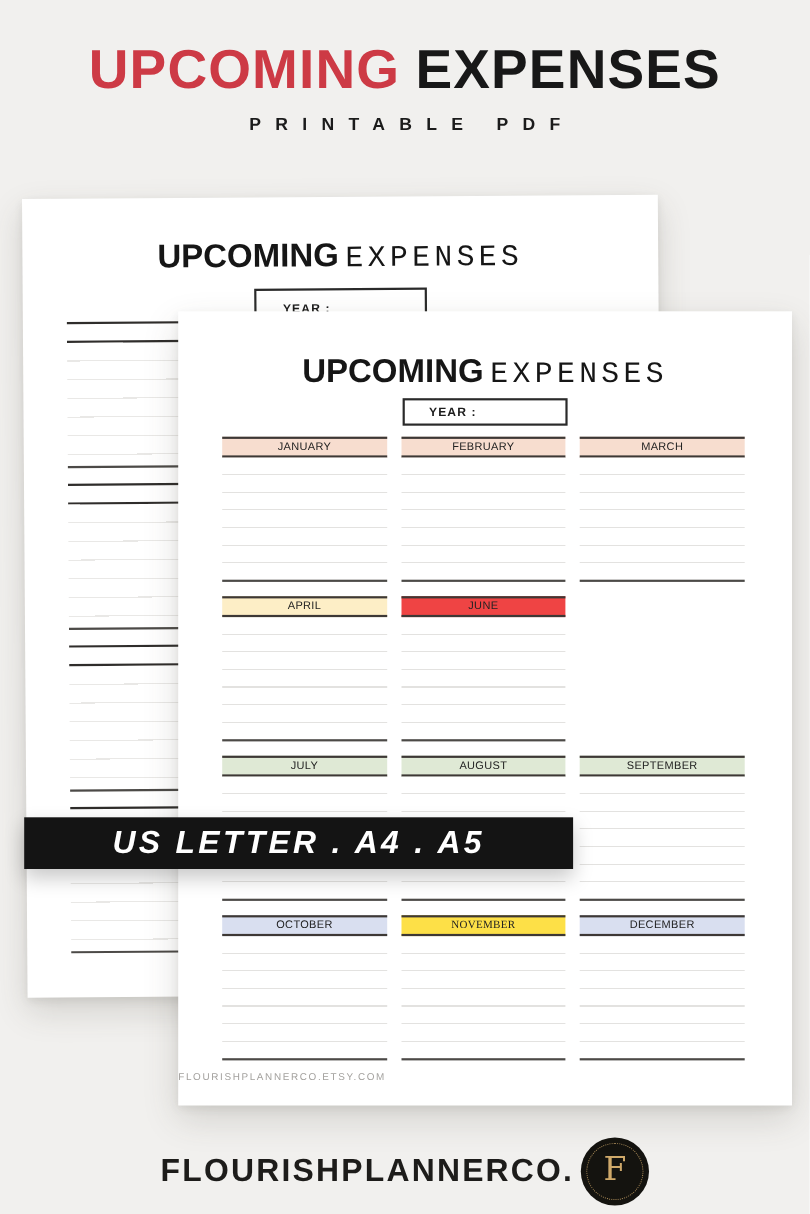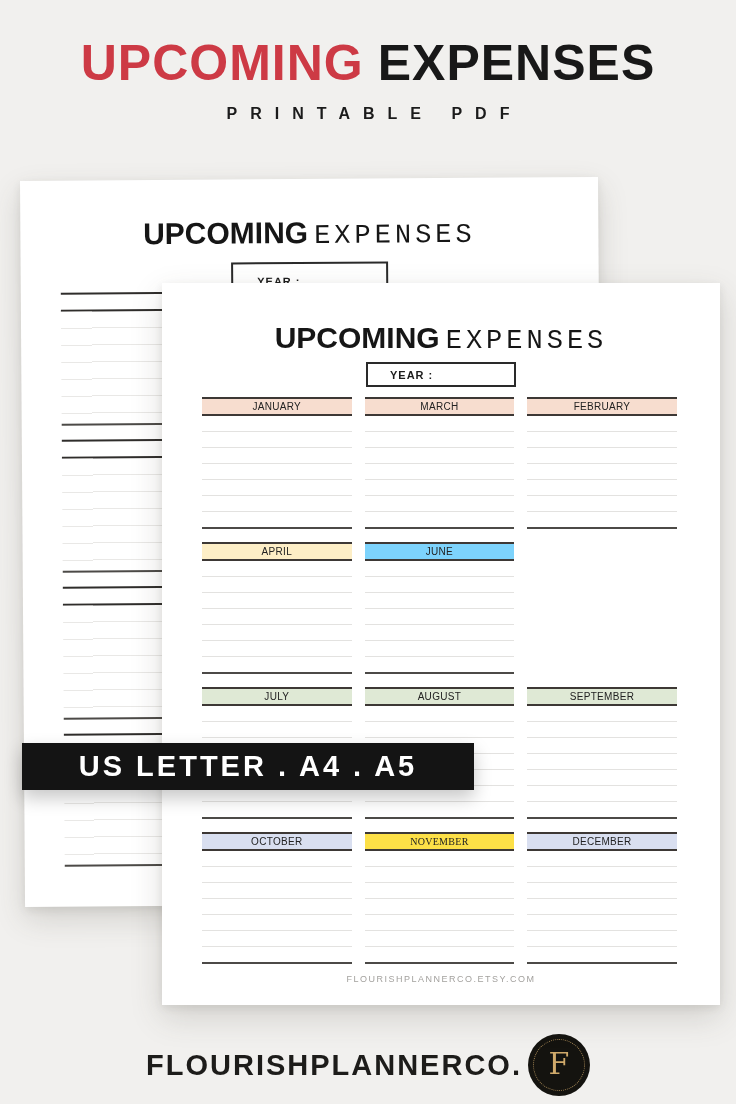--- a/index.html
+++ b/index.html
@@ -67,30 +67,30 @@
     border-top:2px solid #2f2d2b;border-bottom:2px solid #2f2d2b;
     font-size:10px;color:#222;letter-spacing:.3px;
   }
   .bp-body{
     height:112px;
     background-image:repeating-linear-gradient(to bottom, transparent 0, transparent 16px, #e9e8e6 16px, #e9e8e6 17px);
     border-bottom:2px solid #4c4a47;
   }
 
   .page-footer{
-    position:absolute;left:0;bottom:21px;width:100%;text-align:center;
+    position:absolute;left:0;bottom:21px;width:100%;
     font-size:9px;letter-spacing:1.5px;color:#a3a19e;
   }
 
   
   .size-banner{
-    position:absolute;left:22px;top:743px;width:452px;height:47px;z-index:3;
+    position:absolute;left:22px;top:743px;width:499px;height:47px;z-index:3;
     display:flex;align-items:center;justify-content:center;
     box-shadow:0 8px 18px rgba(0,0,0,.22);
-    font-weight:bold;font-size:29px;letter-spacing:3px;white-space:nowrap;
+    font-weight:bold;font-size:29px;letter-spacing:3px;white-space:nowrap;font-style:italic;
   }
 
   
   .branding{
     position:absolute;left:0;top:1026px;width:736px;height:78px;
     display:flex;align-items:center;justify-content:center;gap:6px;
   }
   .brand-name{font-weight:bold;font-size:29px;letter-spacing:2px;color:#1d1c1a;white-space:nowrap;}
   .brand-logo{
     width:62px;height:62px;border-radius:50%;
@@ -149,35 +149,35 @@
     </div>
     <div class="year-box">YEAR :</div>
 
     <div class="month-grid">
       <div class="m-row">
         <div class="m-cell">
           <div class="m-head" style="background-color: rgb(247, 221, 207);">JANUARY</div>
           <div class="m-body"></div>
         </div>
         <div class="m-cell">
+          <div class="m-head" style="background-color: rgb(247, 221, 207);">FEBRUARY</div>
+          <div class="m-body"></div>
+        </div>
+        <div class="m-cell">
           <div class="m-head" style="background-color: rgb(247, 221, 207);">MARCH</div>
           <div class="m-body"></div>
         </div>
-        <div class="m-cell">
-          <div class="m-head" style="background-color: rgb(247, 221, 207);">FEBRUARY</div>
-          <div class="m-body"></div>
-        </div>
       </div>
       <div class="m-row">
         <div class="m-cell">
           <div class="m-head" style="background-color: rgb(253, 238, 198);">APRIL</div>
           <div class="m-body"></div>
         </div>
         <div class="m-cell">
-          <div class="m-head" style="background-color: #7dd3fc;">JUNE</div>
+          <div class="m-head" style="background-color: #ef4444;">JUNE</div>
           <div class="m-body"></div>
         </div>
       </div>
       <div class="m-row">
         <div class="m-cell">
           <div class="m-head" style="background-color: rgb(223, 233, 213);">JULY</div>
           <div class="m-body"></div>
         </div>
         <div class="m-cell">
           <div class="m-head" style="background-color: rgb(223, 233, 213);">AUGUST</div>

